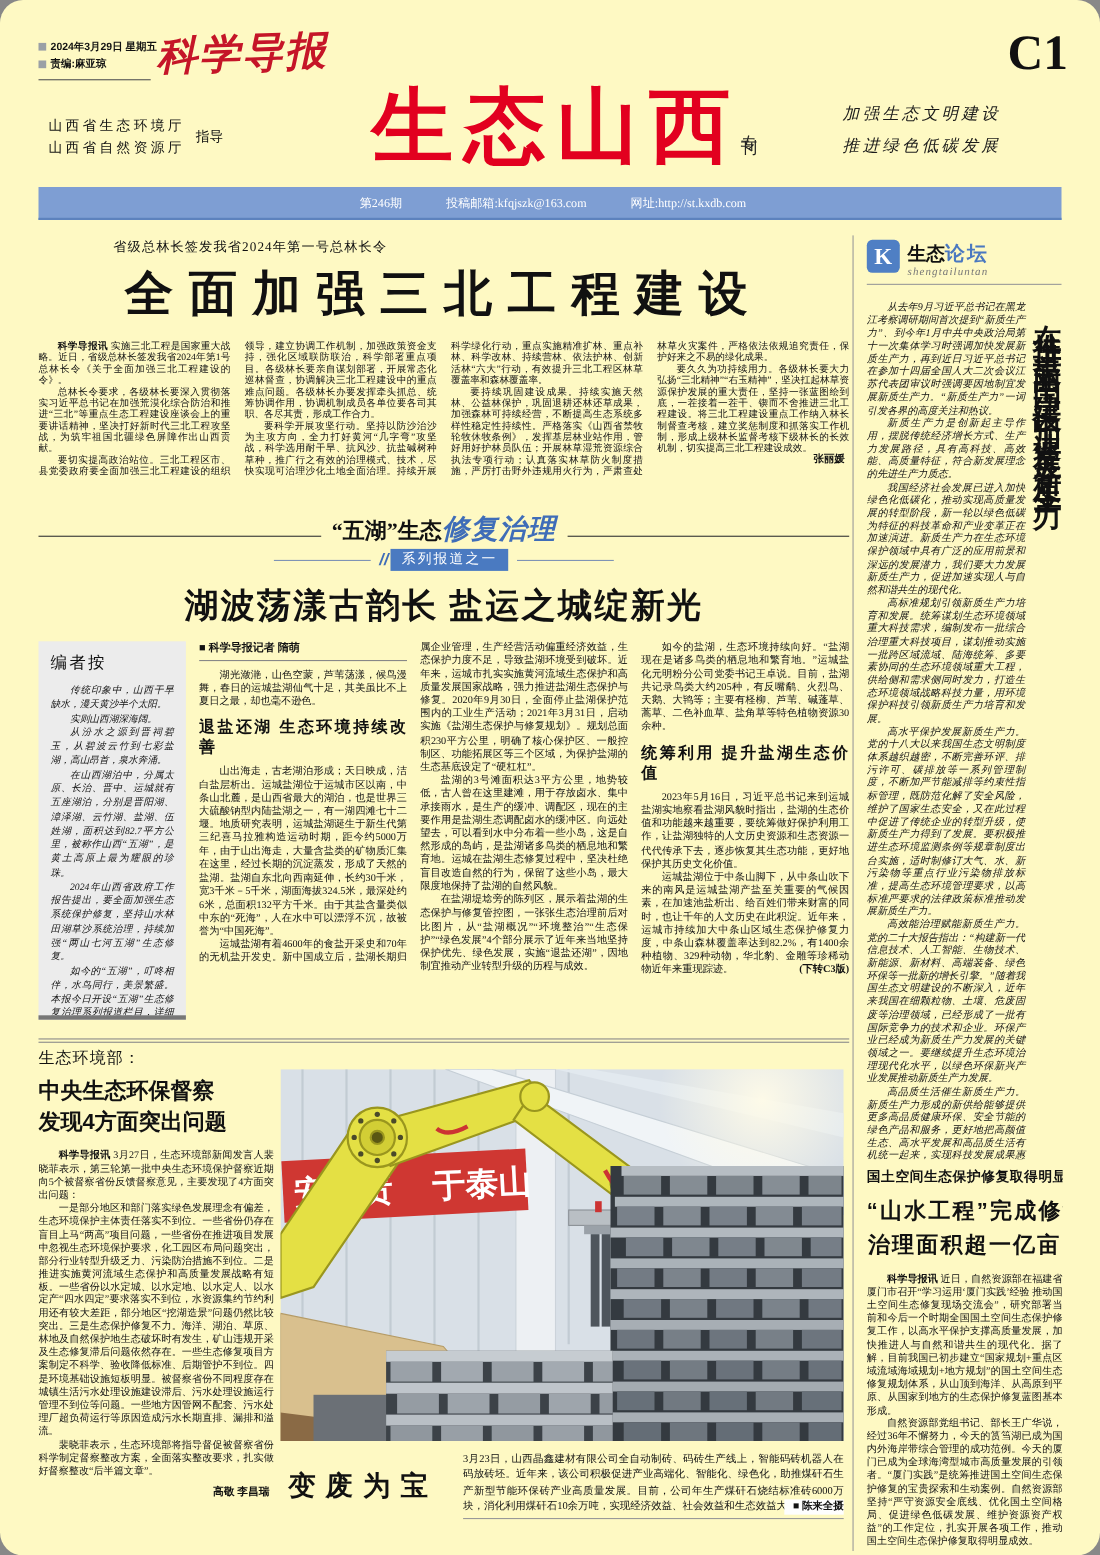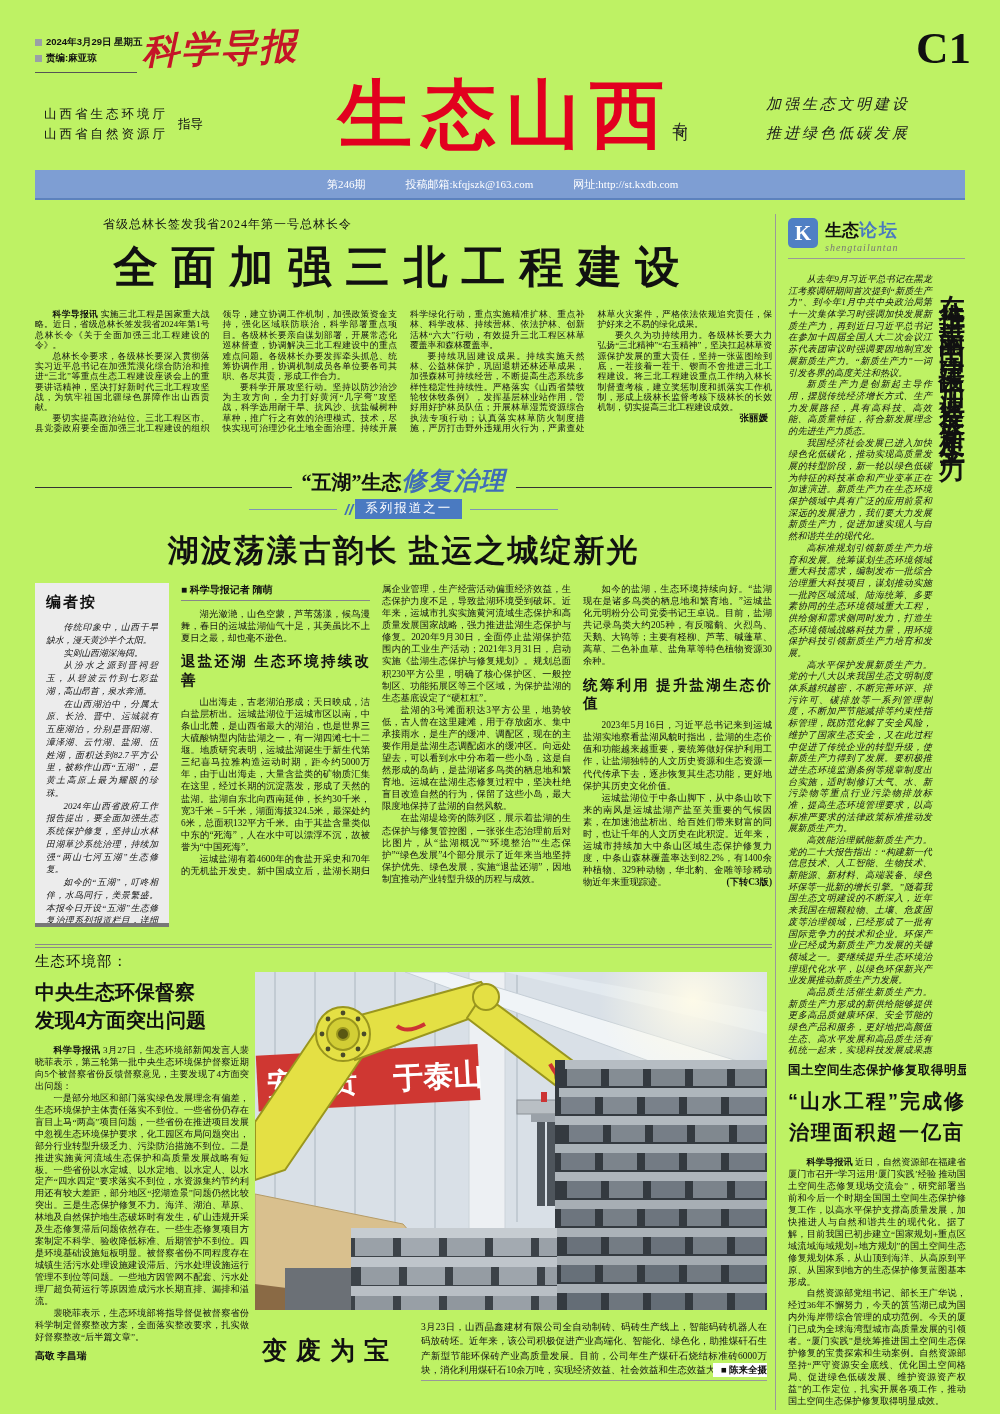--- a/index.html
+++ b/index.html
@@ -1,17 +1,17 @@
 <!DOCTYPE html>
 <html><head>
 <meta charset="utf-8">
 <style>
   * { margin:0; padding:0; box-sizing:border-box; }
   body { background:#888; font-family:"Liberation Serif","DejaVu Serif",serif; }
-  .page { position:relative; width:1000px; height:1414px; margin:0 auto; background:#bef264; color:#111; overflow:hidden; }
+  .page { position:relative; width:1000px; height:1414px; margin:0 auto; background:#fef9c3; color:#111; overflow:hidden;border-radius:21px; }
 
   
   .hdr-date { position:absolute; left:35px; top:36px; width:102px; font-size:9.5px; font-weight:bold; border-bottom:1.5px solid #555; padding-bottom:4px; font-family:"Liberation Sans","DejaVu Sans",sans-serif;}
   .hdr-date .hd-line { display:flex; align-items:center; gap:4px; margin-bottom:3px; white-space:nowrap;}
   .hdr-date .sq { width:7px; height:7px; background:#9aa0a6; flex:0 0 auto; }
   .masthead { position:absolute; left:142px; top:24px; font-size:37px; font-weight:bold; font-style:italic; color:#c51528; letter-spacing:2px; transform:rotate(-2deg); }
   .guide { position:absolute; left:44px; top:104px; display:flex; align-items:center; gap:10px; font-size:12.5px; }
   .guide .orgs div { letter-spacing:3px; line-height:1.6; }
   .big-title { position:absolute; left:338px; top:66px; font-size:74px; font-weight:900; color:#e2001f; letter-spacing:10px; font-family:"Liberation Serif","DejaVu Serif",serif; }
   .zhuankan { position:absolute; left:670px; top:110px; writing-mode:vertical-rl; font-size:15px; letter-spacing:5px; color:#222; }
@@ -36,33 +36,33 @@
   .f-label b { font-size:20px; font-weight:900; }
   .f-label i { font-size:25px; font-weight:900; color:#3f6db8; font-style:italic; letter-spacing:1px; font-family:"Liberation Sans","DejaVu Sans",sans-serif; }
   .f-tag-row { display:flex; align-items:center; justify-content:center; margin-top:2px; }
   .ft-line { width:88px; height:1px; background:#7f94b5; }
   .slashes { color:#3f6db8; font-weight:900; font-style:italic; font-size:15px; margin:0 2px 0 8px; font-family:"Liberation Sans","DejaVu Sans",sans-serif;}
   .f-tag { background:#4a7ac1; color:#fff; font-size:12.5px; padding:1px 10px 2px; letter-spacing:2px; margin-right:8px; font-family:"Liberation Sans","DejaVu Sans",sans-serif; }
   .feature h2 { text-align:center; font-size:31px; font-weight:900; letter-spacing:2px; margin-top:11px; font-family:"Liberation Serif","DejaVu Serif",serif; white-space:nowrap;}
   .f-sub { text-align:center; font-size:15px; margin-top:9px; letter-spacing:1px; }
   .f-content { display:flex; gap:12px; margin-top:11px; }
   .ed-note { width:134px; flex:0 0 auto; background:#ececec; border-bottom:4px solid #777; padding:10px 11px; height:344px; overflow:hidden; }
-  .en-title { font-size:15px; font-weight:bold; letter-spacing:2px; margin-bottom:9px; font-family:"Liberation Sans","DejaVu Sans",sans-serif; }
+  .en-title { font-size:15px; font-weight:normal; letter-spacing:2px; margin-bottom:9px; font-family:"Liberation Sans","DejaVu Sans",sans-serif; }
   .ed-note p { font-size:8.8px; font-style:italic; line-height:1.45; text-indent:2em; text-align:justify; }
   .f-body { flex:1; height:352px; overflow:hidden; column-count:3; column-gap:12px; font-size:9.3px; line-height:1.3; text-align:justify; }
   .byline { font-size:10px; font-weight:bold; border-bottom:1.5px solid #888; padding-bottom:4px; margin-bottom:7px; font-family:"Liberation Sans","DejaVu Sans",sans-serif; }
   .f-body h3 { font-size:14.5px; font-weight:900; letter-spacing:1px; margin:8px 0 6px; font-family:"Liberation Sans","DejaVu Sans",sans-serif; }
   .turn { float:right; font-weight:bold; }
 
   
   .insp { position:absolute; left:35px; top:952px; width:214px; height:452px; overflow:hidden; }
   .insp .kicker { font-size:14.5px; letter-spacing:1px; }
   .insp h2 { font-size:20px; font-weight:900; line-height:1.4; margin:7px 0 11px; font-family:"Liberation Sans","DejaVu Sans",sans-serif; white-space:nowrap; }
   .insp p, .resto p { font-size:9.2px; line-height:1.3; text-align:justify; text-indent:2em; }
-  .authors { font-weight:bold; font-size:9.8px; margin-top:6px; padding-right:4px; }
+  .authors { text-align:right; font-weight:bold; font-size:9.8px; margin-top:6px; padding-right:4px; }
 
   
   .photo { position:absolute; left:255px; top:972px; width:512px; height:338px; }
   .caption { position:absolute; left:255px; top:1320px; width:512px; display:flex; gap:16px; }
   .cap-title { width:150px; flex:0 0 auto; align-self:center; text-align:center; font-size:25px; font-weight:900; letter-spacing:9px; font-family:"Liberation Sans","DejaVu Sans",sans-serif; white-space:nowrap;}
   .cap-text { flex:1; font-size:9.5px; line-height:1.5; text-align:justify; position:relative; border-bottom:1px solid #999; padding-bottom:3px; }
   .credit { position:absolute; right:0; bottom:3px; font-weight:bold; background:#fefefe; padding-left:8px; }
 
   
   .vrule { position:absolute; left:775px; top:214px; width:1px; height:1196px; background:#9a9a9a; }

